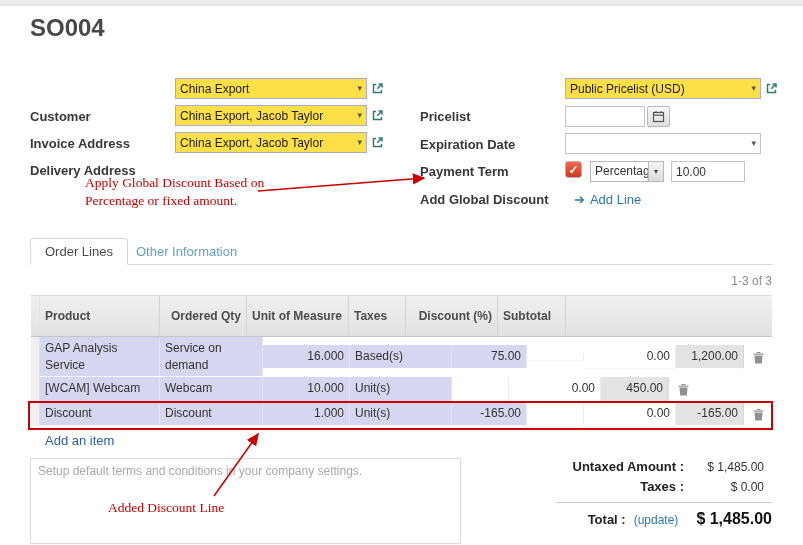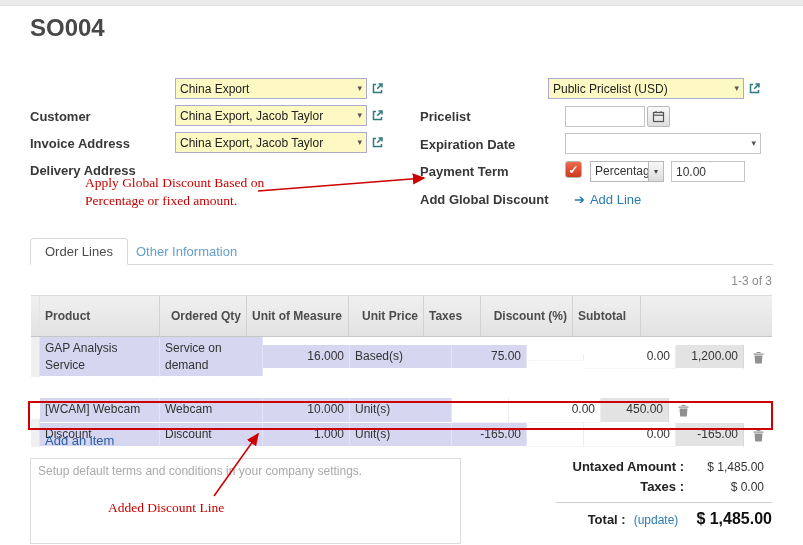--- a/index.html
+++ b/index.html
@@ -5,21 +5,21 @@
   * { margin:0; padding:0; box-sizing:border-box; }
   body { background:#fff; }
   .page { position:relative; width:803px; height:545px; background:#fff; overflow:hidden;
           font-family:"Liberation Sans", sans-serif; color:#333; }
   .topbar { position:absolute; left:0; top:0; width:803px; height:6px; background:#ebebeb; border-bottom:1px solid #e0e0e0; }
   .title { position:absolute; left:30px; top:14px; font-size:24px; font-weight:bold; color:#484848; }
 
   .lbl { position:absolute; font-size:13px; font-weight:bold; color:#383838; white-space:nowrap;margin-top:28px; }
 
   .fieldwrap { position:absolute; display:flex; align-items:center; }
-  .m2o-box { height:21px; background:#fef9c3; border:1px solid #ababcf; display:flex; align-items:center;
+  .m2o-box { height:21px; background:#fde047; border:1px solid #ababcf; display:flex; align-items:center;
              justify-content:space-between; font-size:12px; color:#222; padding:0 4px; overflow:hidden;
              white-space:nowrap; cursor:pointer; }
   .caret { font-size:9px; color:#555; margin-left:4px; line-height:1; }
   .extlink { margin-left:4px; display:flex; cursor:pointer; }
   .txtinput { height:21px; border:1px solid #c4c4c4; font-size:12px; padding:8px 4px; color:#333;
               font-family:"Liberation Sans", sans-serif; outline:none; }
   .calbtn { width:23px; height:21px; margin-left:2px; background:linear-gradient(#fafafa,#dedede);
             border:1px solid #b9b9b9; border-radius:2px; display:flex; align-items:center; justify-content:center; cursor:pointer; }
   .plainselect { height:21px; border:1px solid #c4c4c4; background:#fff; display:flex; align-items:center;
                  justify-content:flex-end; padding:0 4px; cursor:pointer; }
@@ -50,21 +50,21 @@
   .orow { display:flex; cursor:pointer; }
   .cell { padding:3px 5px; overflow:hidden; line-height:1.35; }
   .lav { background:#d6d6f0; border-right:1px solid #e4e4f6; border-bottom:1px solid #fff; }
   .wht { background:#fff; border-right:1px solid #ededed; border-bottom:1px solid #f5f5f5; }
   .gry { background:#e3e3e3; border-right:1px solid #d8d8d8; border-bottom:1px solid #fff; }
   .num { text-align:right; }
   .w-handle { width:9px; padding:0; background:#f0f0f0; border-right:1px solid #e4e4e4; }
   .w-prod { width:120px; } .w-desc { width:103px; } .w-qty { width:87px; } .w-uom { width:102px; }
   .w-price { width:75px; } .w-tax { width:57px; } .w-disc { width:92px; } .w-sub { width:68px; }
   .w-del { width:28px; display:flex; align-items:center; justify-content:center; background:#fff; }
-  .rh1 { height:40px;align-items:center; } .rh2 { height:25px;margin-top:21px; } .rh3 { height:24px; }
+  .rh1 { height:40px;align-items:center; } .rh2 { height:25px; } .rh3 { height:24px; }
   .additem { position:absolute; left:45px; top:433px; font-size:13px; color:#2a5fa5; cursor:pointer; }
 
   .notes { position:absolute; left:30px; top:458px; width:431px; height:86px; border:1px solid #dcdcdc;
            font-size:12px; color:#333; padding:5px 7px; resize:none; outline:none;
            font-family:"Liberation Sans", sans-serif; }
   .notes::placeholder { color:#a9a9a9; }
 
   .trow { position:absolute; display:flex; align-items:baseline; }
   .tlabel { flex:1; text-align:right; font-weight:bold; font-size:13px; color:#222; }
   .tvalue { width:80px; text-align:right; font-size:12px; color:#333; }
@@ -123,21 +123,21 @@
     <span class="extlink">
       <svg width="13" height="13" viewBox="0 0 13 13">
           <path d="M5 2.5 H2.5 V10.5 H10.5 V8" fill="none" stroke="#2e7b7b" stroke-width="1.5"></path>
           <path d="M7.5 2 H11 V5.5" fill="none" stroke="#2e7b7b" stroke-width="1.5"></path>
           <path d="M10.6 2.4 L6.2 6.8" stroke="#2e7b7b" stroke-width="1.5"></path>
         </svg>
     </span>
   </div>
 
   <div class="lbl" style="left:420px; top:81px;">Pricelist</div>
-  <div class="fieldwrap" style="left:548px; top:78px;">
+  <div class="fieldwrap" style="left:565px; top:78px;">
     <div class="m2o-box" style="width:196px;">
       <span>Public Pricelist (USD)</span>
       <span class="caret">▾</span>
     </div>
     <span class="extlink">
       <svg width="13" height="13" viewBox="0 0 13 13">
           <path d="M5 2.5 H2.5 V10.5 H10.5 V8" fill="none" stroke="#2e7b7b" stroke-width="1.5"></path>
           <path d="M7.5 2 H11 V5.5" fill="none" stroke="#2e7b7b" stroke-width="1.5"></path>
           <path d="M10.6 2.4 L6.2 6.8" stroke="#2e7b7b" stroke-width="1.5"></path>
         </svg>
@@ -186,21 +186,20 @@
   <div class="tabline"></div>
 
   <div class="pager">1-3 of 3</div>
 
   <div class="olist">
     <div class="ohead">
       <div class="hcell w-handle" style="background:transparent;"></div>
       <div class="hcell w-prod">Product</div>
       <div class="hcell w-qty hnum">Ordered Qty</div>
       <div class="hcell w-uom">Unit of Measure</div>
-      <div class="hcell w-price hnum">Unit Price</div>
       <div class="hcell w-tax">Taxes</div>
       <div class="hcell w-disc hnum">Discount (%)</div>
       <div class="hcell w-sub">Subtotal</div>
       <div class="hcell" style="width:28px; border-right:none;"></div>
     </div>
 
     <div class="orow rh1">
       <div class="cell w-handle rh1"></div>
       <div class="cell lav w-prod">GAP Analysis Service</div>
       <div class="cell lav w-desc">Service on demand</div>

